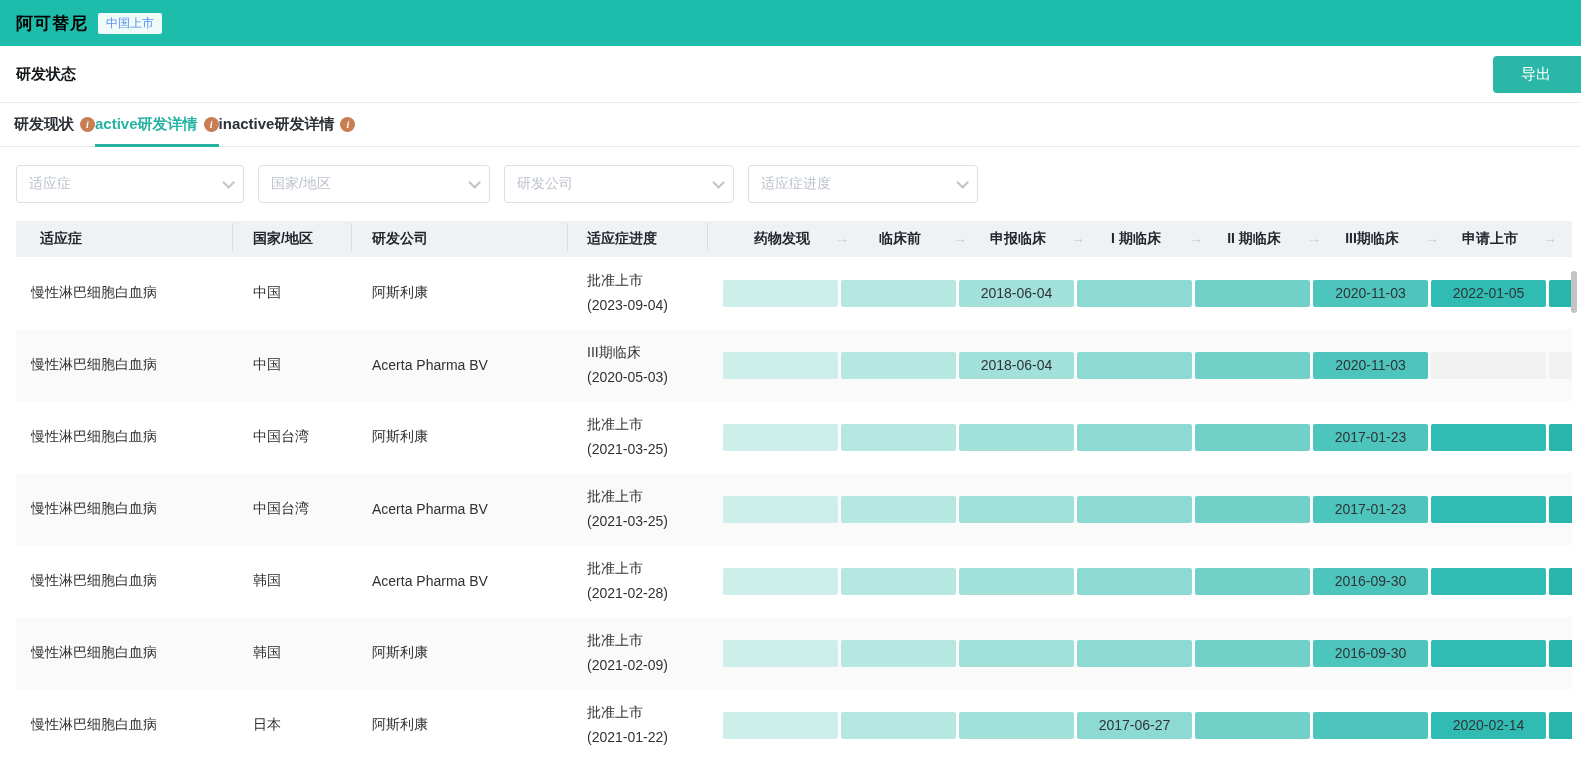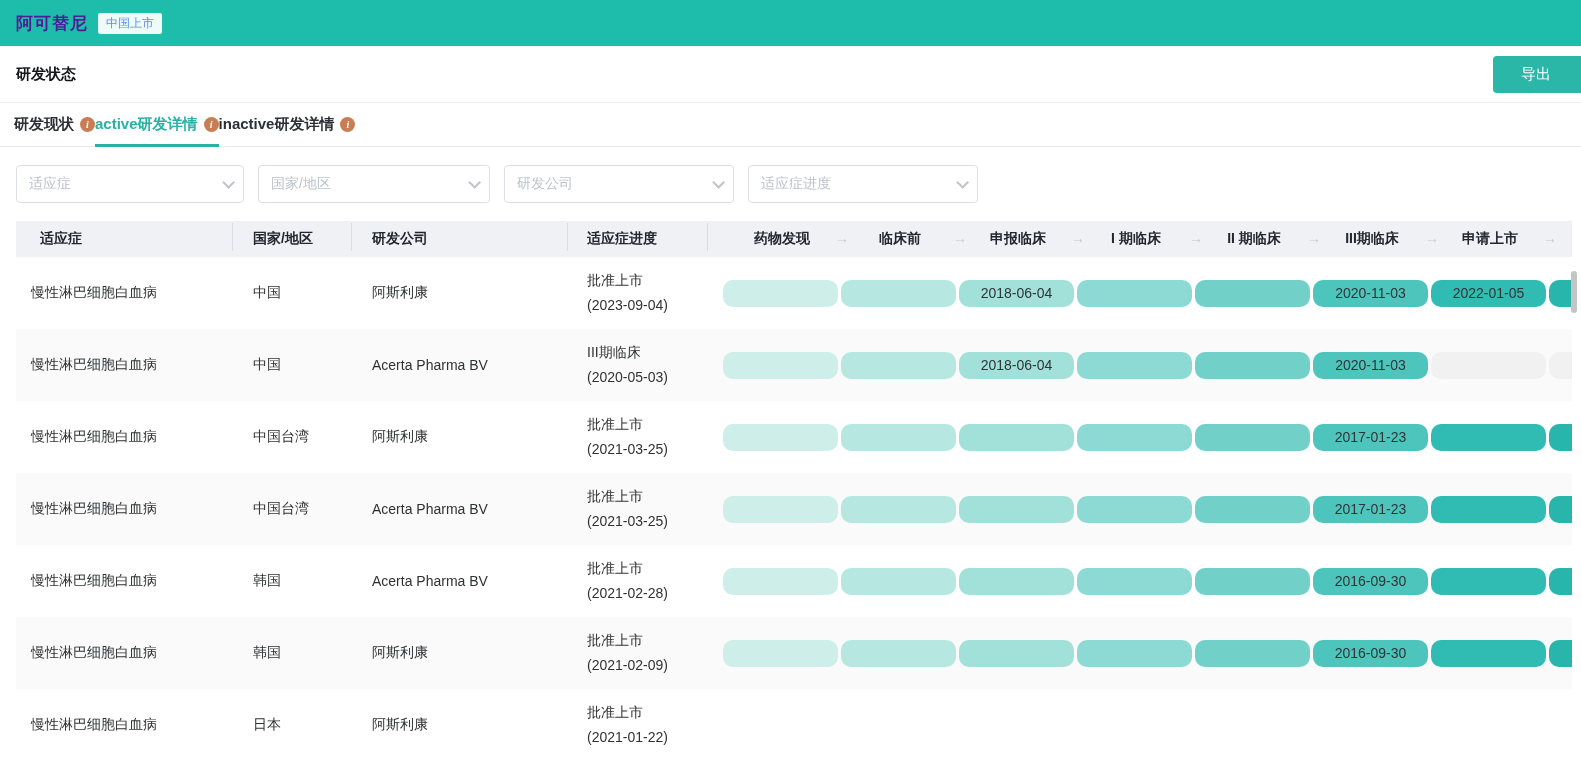--- a/index.html
+++ b/index.html
@@ -2,21 +2,21 @@
 <html><head>
 <meta charset="utf-8">
 <style>
   * { margin:0; padding:0; box-sizing:border-box; }
   html,body { width:1581px; height:767px; overflow:hidden; background:#fff;
     font-family:"Liberation Sans","DejaVu Sans",sans-serif; }
   body { position:relative; }
 
   
   .topbar { height:46px; background:#1ebdab; display:flex; align-items:center; padding:0 16px; }
-  .drug-name { color:#4c1d95; font-size:17px; font-weight:bold; letter-spacing:1px; }
+  .drug-name { color:#000000; font-size:17px; font-weight:bold; letter-spacing:1px; }
   .market-badge { margin-left:10px; background:rgba(255,255,255,0.93); color:#5b8ff2;
     font-size:12px; padding:2px 8px; border-radius:2px; }
 
   
   .section { height:57px; display:flex; align-items:center; padding-left:16px;
     position:relative; border-bottom:1px solid #ebedf0; background:#fff; }
   .section-title { font-size:15px; font-weight:bold; color:#14171a; }
   .export-btn { position:absolute; right:-14px; top:10px; width:102px; height:37px;
     background:#2ab7a7; color:#fff; border:none; border-radius:4px; font-size:15px;
     font-family:inherit; cursor:pointer; text-align:left; padding-left:28px; }
@@ -57,21 +57,21 @@
   .stage-arrow { position:absolute; right:-8px; top:0; color:#c3c8cf; font-weight:normal;
     font-size:14px; }
 
   .trow { display:flex; align-items:center; height:72px; font-size:14px; color:#303133; }
   .trow.striped { background:#fafafa; }
   .c1 { width:217px; padding-left:15px; }
   .c2 { width:119px; padding-left:20px; }
   .c3 { width:216px; padding-left:20px; }
   .c4 { width:140px; padding-left:19px; line-height:25px; }
   .bars { display:flex; gap:3px; margin-left:15px; flex:1; min-width:0; }
-  .bar { flex:0 0 115px; height:27px; border-radius:10px; display:flex; align-items:center;
+  .bar { flex:0 0 115px; height:27px; border-radius:2px; display:flex; align-items:center;
     justify-content:center; font-size:14px; color:#2f3438; }
   .bar.empty { background:#f1f1f2 !important; }
 
   .vscroll-thumb { position:absolute; right:4px; top:271px; width:6px; height:42px;
     background:#c4c4c4; border-radius:3px; }
 </style>
 </head>
 <body>
 
 <div class="topbar">
@@ -256,17 +256,27 @@
   </div>
 
   <div class="trow">
     <div class="c1">慢性淋巴细胞白血病</div>
     <div class="c2">日本</div>
     <div class="c3">阿斯利康</div>
     <div class="c4">
       <div>批准上市</div>
       <div>(2021-01-22)</div>
     </div>
+    <div class="bars">
+          <div class="bar" style="background: rgb(206, 238, 233);"></div>
+          <div class="bar" style="background: rgb(183, 231, 225);"></div>
+          <div class="bar" style="background: rgb(162, 224, 218);"></div>
+          <div class="bar" style="background: rgb(140, 218, 211);">2017-06-27</div>
+          <div class="bar" style="background: rgb(113, 209, 201);"></div>
+          <div class="bar" style="background: rgb(77, 197, 188);"></div>
+          <div class="bar" style="background: rgb(48, 188, 178);">2020-02-14</div>
+          <div class="bar" style="background: rgb(40, 181, 171);"></div>
+        </div>
   </div>
 </div>
 </div>
 
 <div class="vscroll-thumb"></div>
 
 </body></html>

